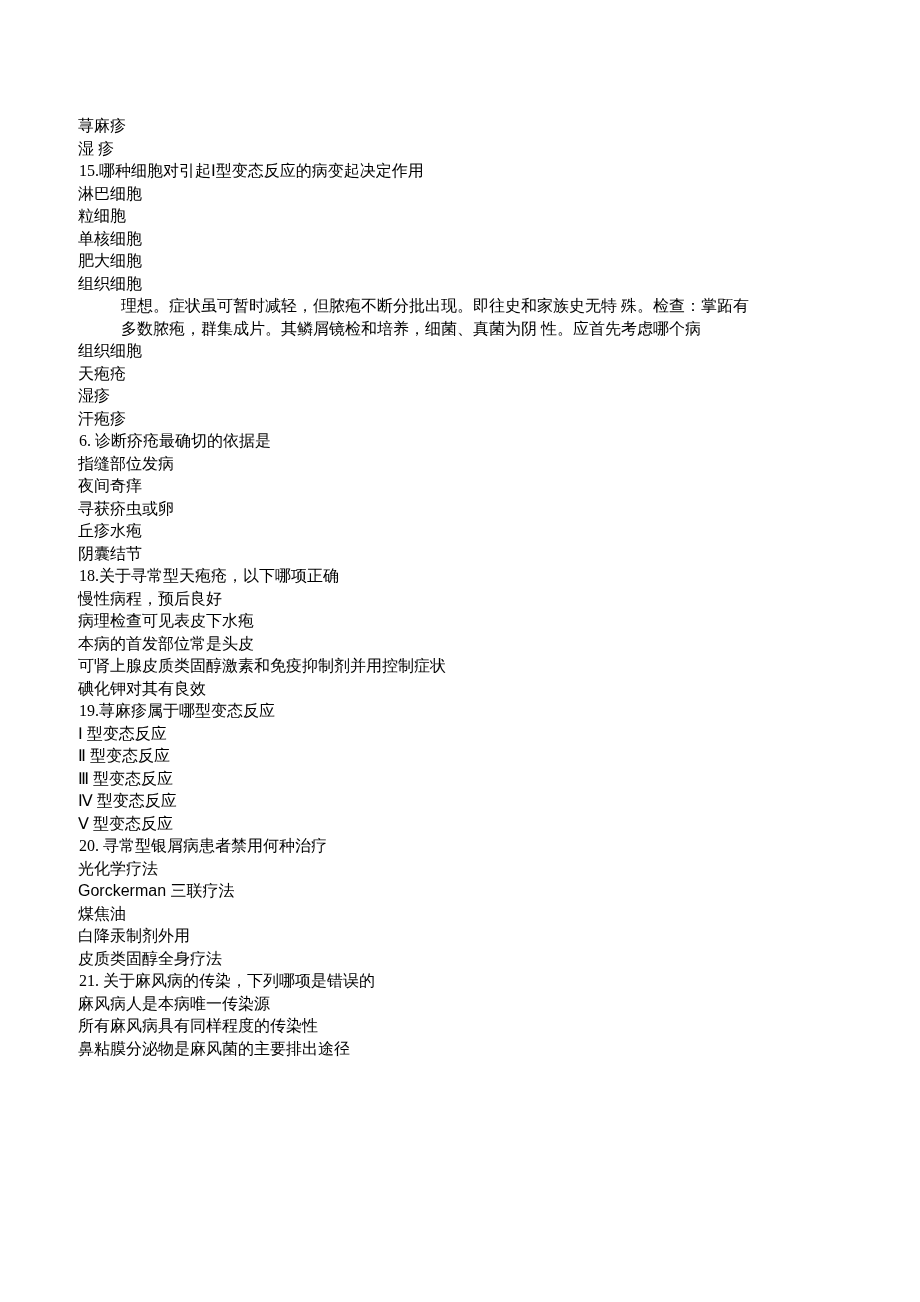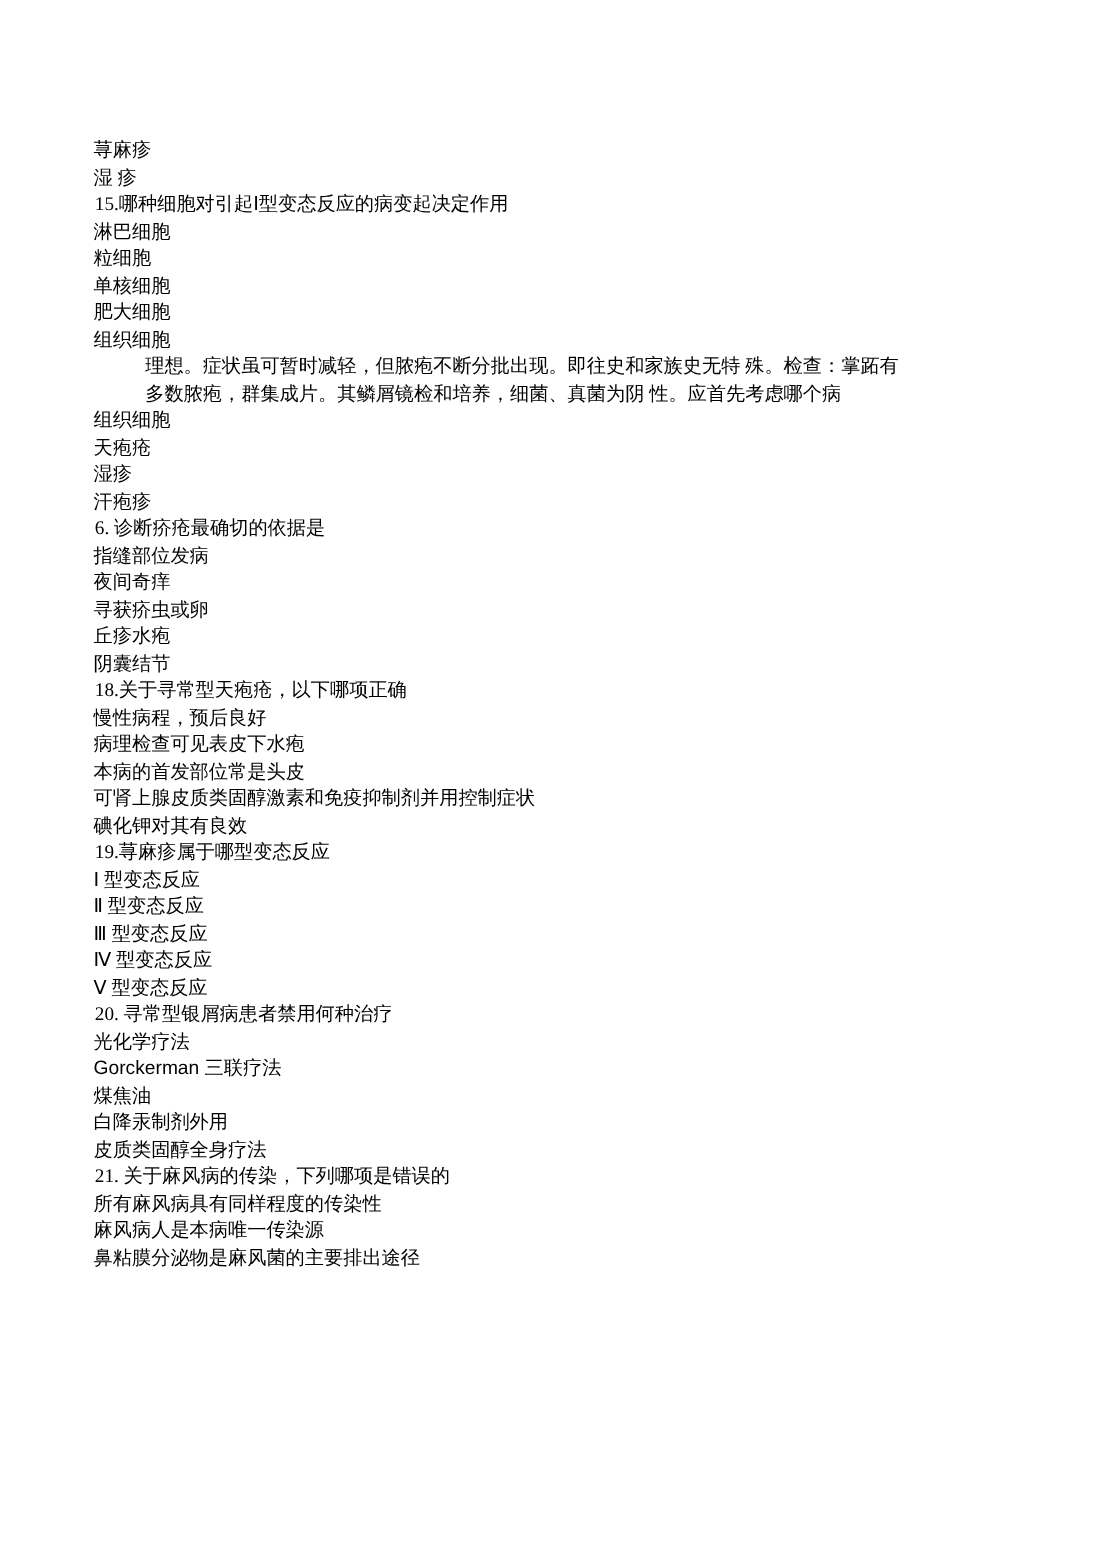--- a/index.html
+++ b/index.html
@@ -70,16 +70,16 @@
     <div class="line opt">Ⅲ 型变态反应</div>
     <div class="line opt">Ⅳ 型变态反应</div>
     <div class="line opt">Ⅴ 型变态反应</div>
     <div class="line q">20. 寻常型银屑病患者禁用何种治疗</div>
     <div class="line opt">光化学疗法</div>
     <div class="line opt"><span class="latin">Gorckerman </span><span>三联疗法</span></div>
     <div class="line opt">煤焦油</div>
     <div class="line opt">白降汞制剂外用</div>
     <div class="line opt">皮质类固醇全身疗法</div>
     <div class="line q">21. 关于麻风病的传染，下列哪项是错误的</div>
+    <div class="line opt">麻风病人是本病唯一传染源</div>
     <div class="line opt">所有麻风病具有同样程度的传染性</div>
-    <div class="line opt">麻风病人是本病唯一传染源</div>
     <div class="line opt">鼻粘膜分泌物是麻风菌的主要排出途径</div>
   </div>
 
 </body></html>

